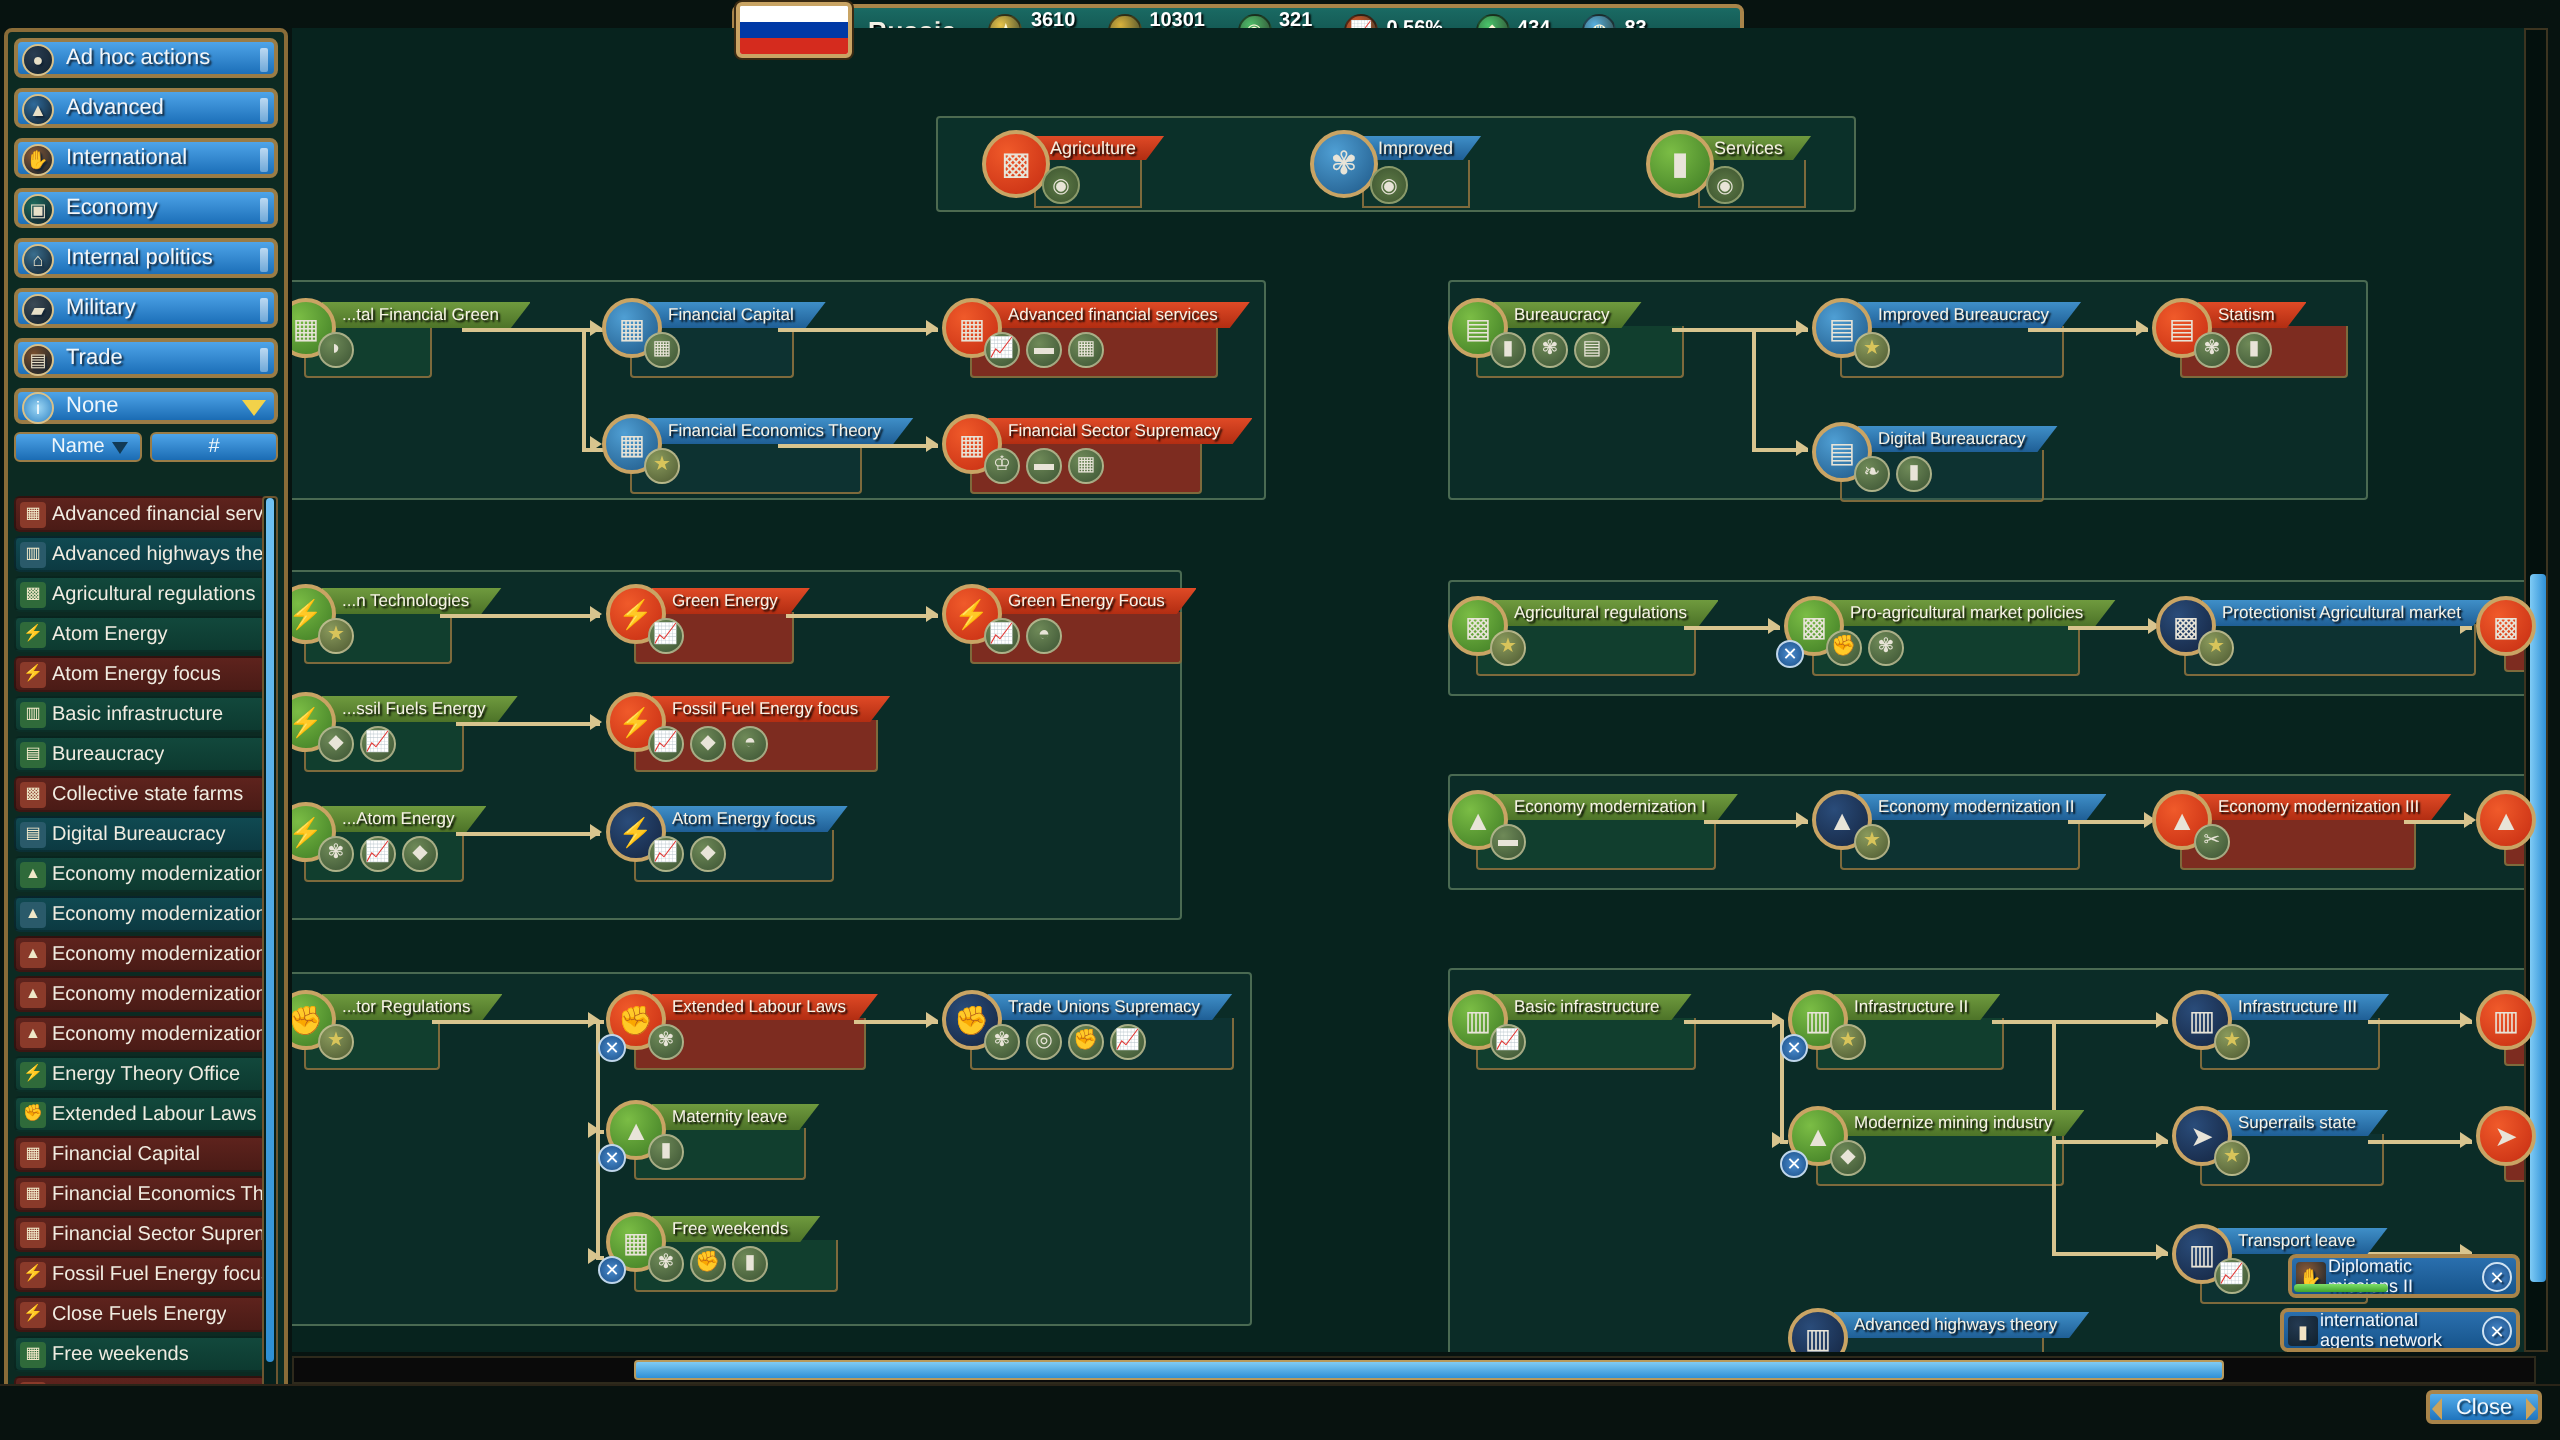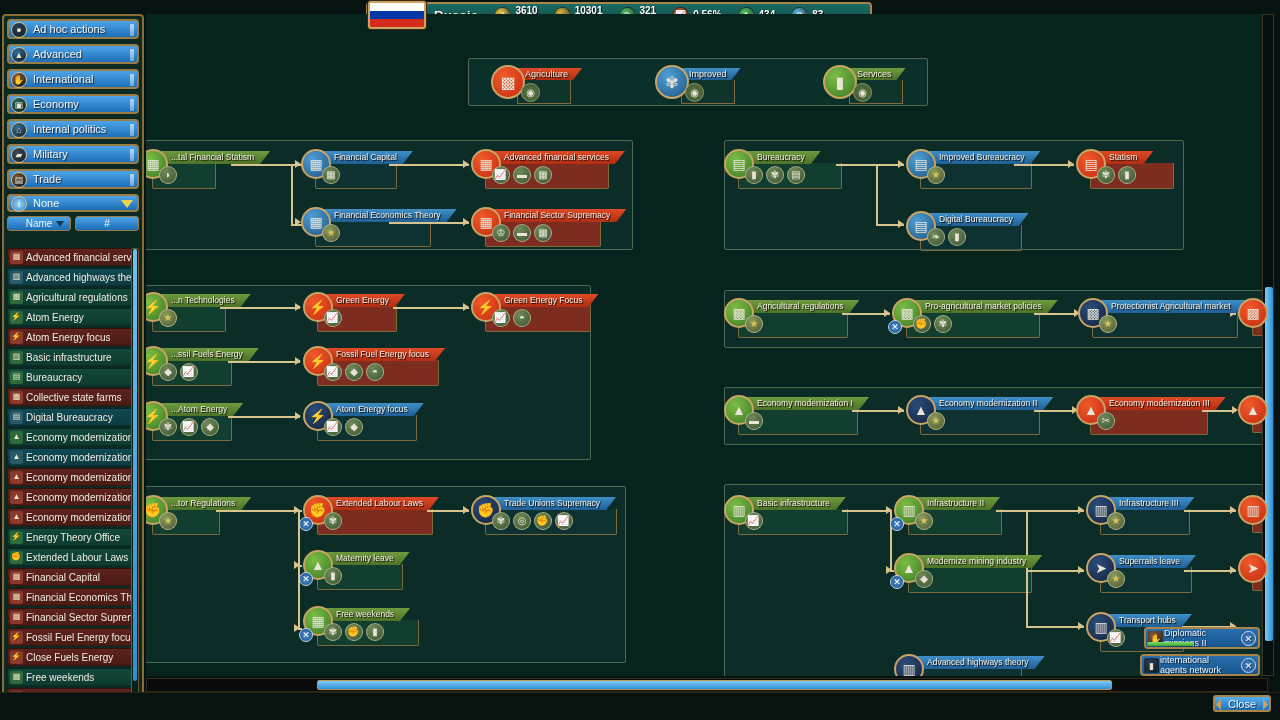--- a/index.html
+++ b/index.html
@@ -419,21 +419,21 @@
       <div class="panel" style="left: 578px; top: 126px; width: 460px; height: 110px;"></div>
       <div class="panel" style="left: -10px; top: 271px; width: 455px; height: 175px;"></div>
       <div class="panel" style="left: 578px; top: 276px; width: 560px; height: 58px;"></div>
       <div class="panel" style="left: 578px; top: 373px; width: 560px; height: 58px;"></div>
       <div class="panel" style="left: -10px; top: 472px; width: 490px; height: 177px;"></div>
       <div class="panel" style="left: 578px; top: 470px; width: 560px; height: 195px;"></div>
     </div>
   <div id="nodes">
       <div class="node" style="left: -8px; top: 135px;">
         <div class="nbody bd-green" style="width:64px;height:26px;"></div>
-        <div class="nlabel lb-green">...tal Financial Statism</div>
+        <div class="nlabel lb-green">...tal Financial Green</div>
         <div class="nicon ic-green">▦</div>
         <div class="reqs">
           <div class="req">◗</div>
         </div>
       </div>
       <div class="node" style="left: 155px; top: 135px;">
         <div class="nbody bd-teal" style="width:82px;height:26px;"></div>
         <div class="nlabel lb-blue">Financial Capital</div>
         <div class="nicon ic-blue">▦</div>
         <div class="reqs">
@@ -706,33 +706,33 @@
         <div class="nbody bd-green" style="width:124px;height:26px;"></div>
         <div class="nlabel lb-green">Modernize mining industry</div>
         <div class="nicon ic-green">▲</div>
         <div class="reqs">
           <div class="req">◆</div>
         </div>
         <div class="lock">✕</div>
       </div>
       <div class="node" style="left: 940px; top: 539px;">
         <div class="nbody bd-teal" style="width:92px;height:26px;"></div>
-        <div class="nlabel lb-blue">Superrails leave</div>
+        <div class="nlabel lb-blue">Superrails state</div>
         <div class="nicon ic-navy">➤</div>
         <div class="reqs">
           <div class="req star">★</div>
         </div>
       </div>
       <div class="node" style="left: 1092px; top: 539px;">
         <div class="nbody bd-red" style="width:54px;height:24px;"></div>
         <div class="nicon ic-red">➤</div>
       </div>
       <div class="node" style="left: 940px; top: 598px;">
         <div class="nbody bd-teal" style="width:84px;height:26px;"></div>
-        <div class="nlabel lb-blue">Transport hubs</div>
+        <div class="nlabel lb-blue">Transport leave</div>
         <div class="nicon ic-navy">▥</div>
         <div class="reqs">
           <div class="req">📈</div>
         </div>
       </div>
       <div class="node" style="left: 748px; top: 640px;">
         <div class="nbody bd-teal" style="width:114px;height:24px;"></div>
         <div class="nlabel lb-blue">Advanced highways theory</div>
         <div class="nicon ic-navy">▥</div>
       </div>

